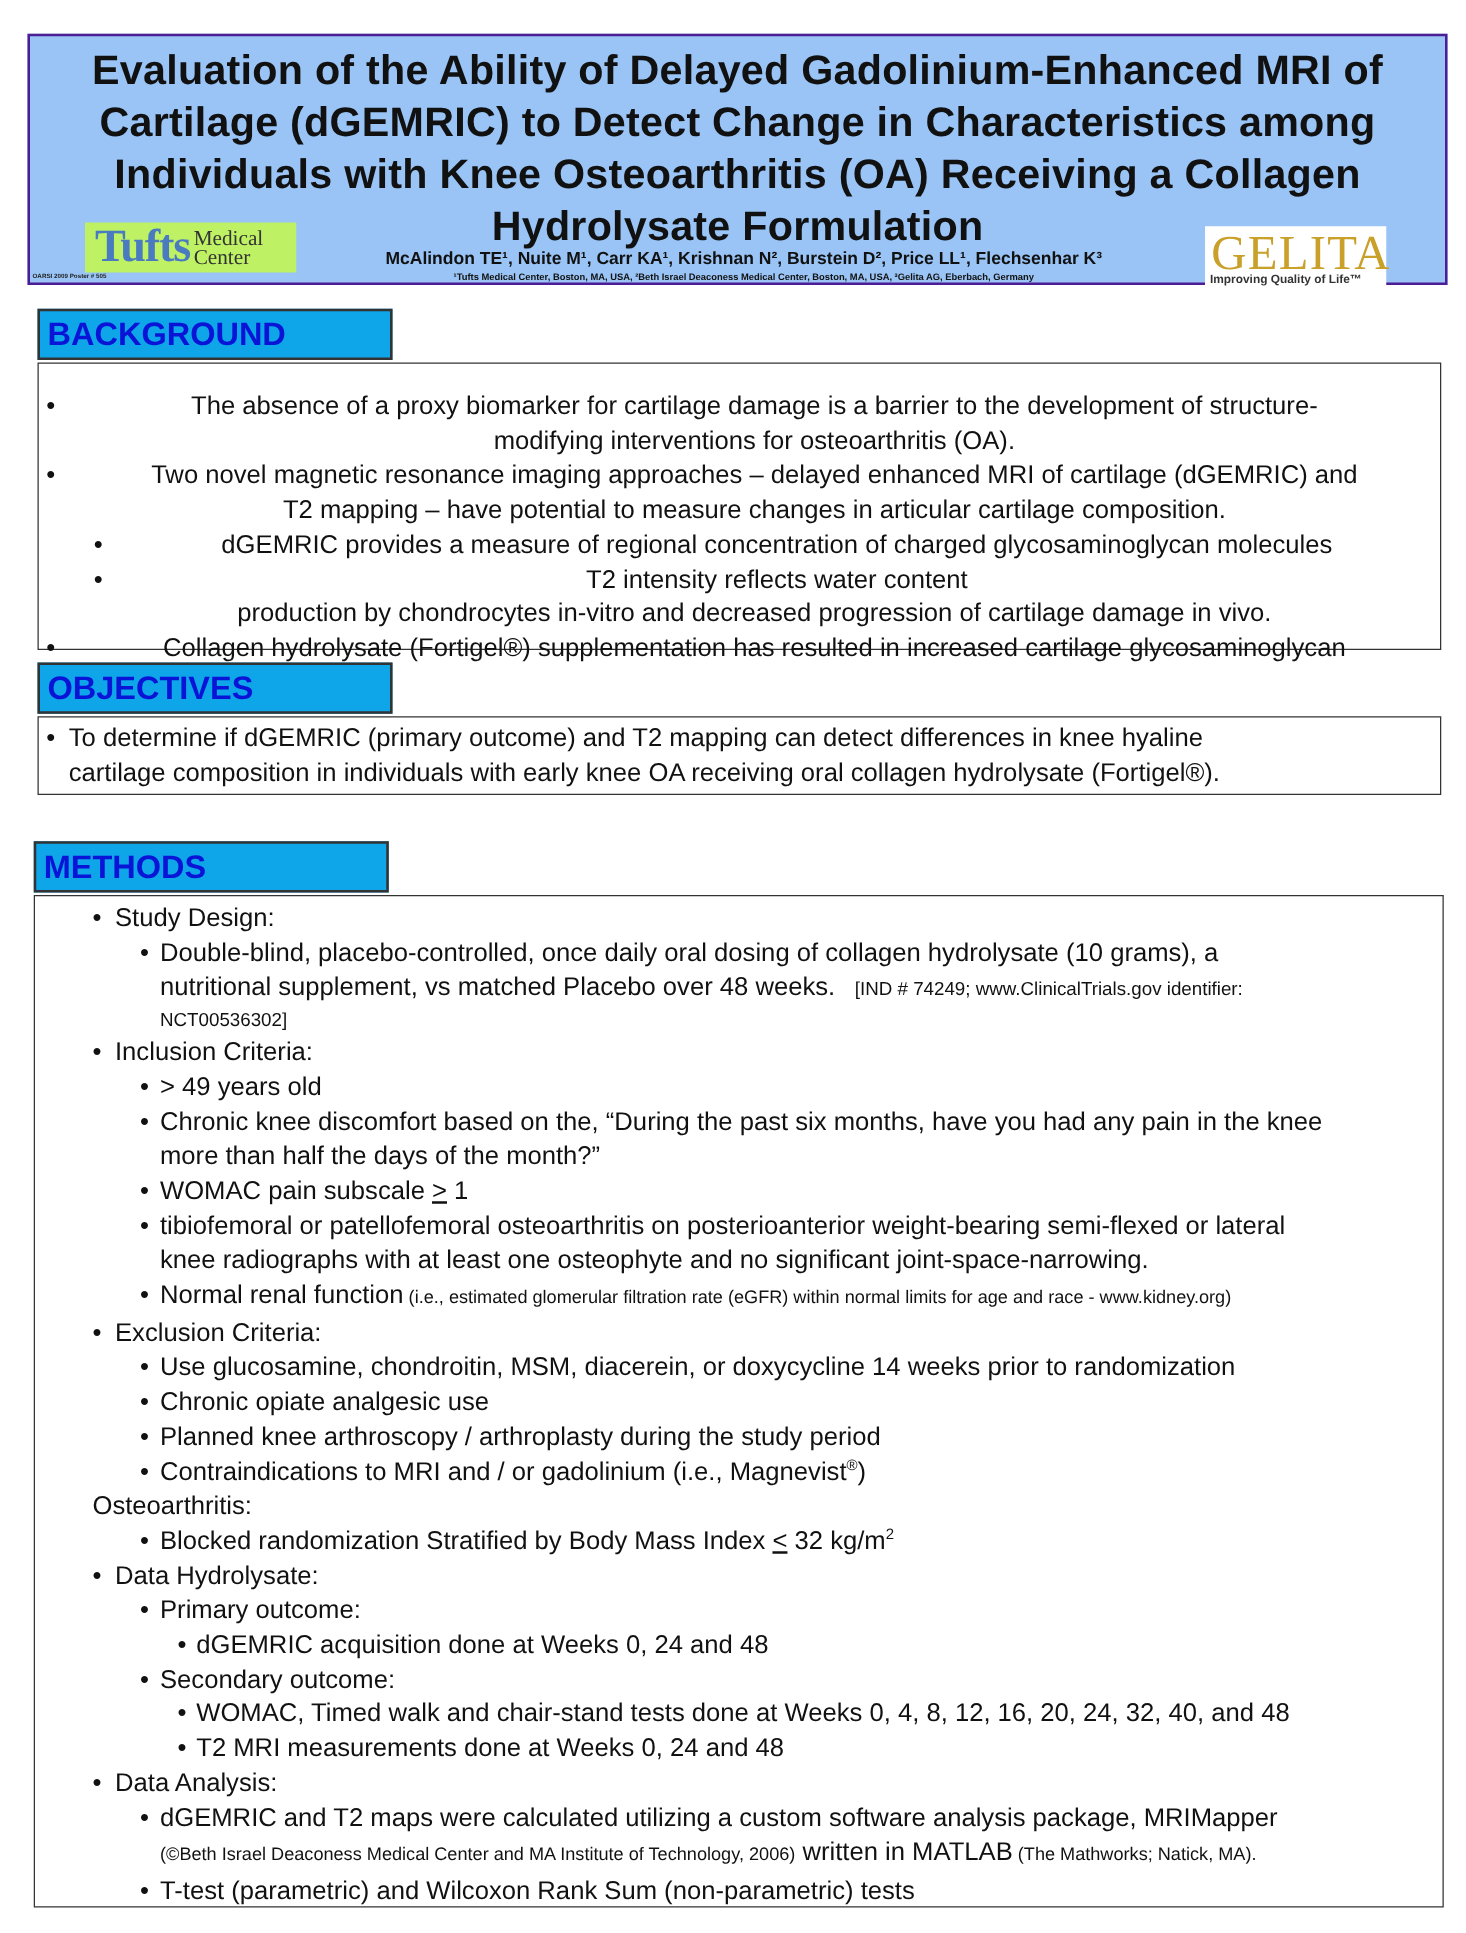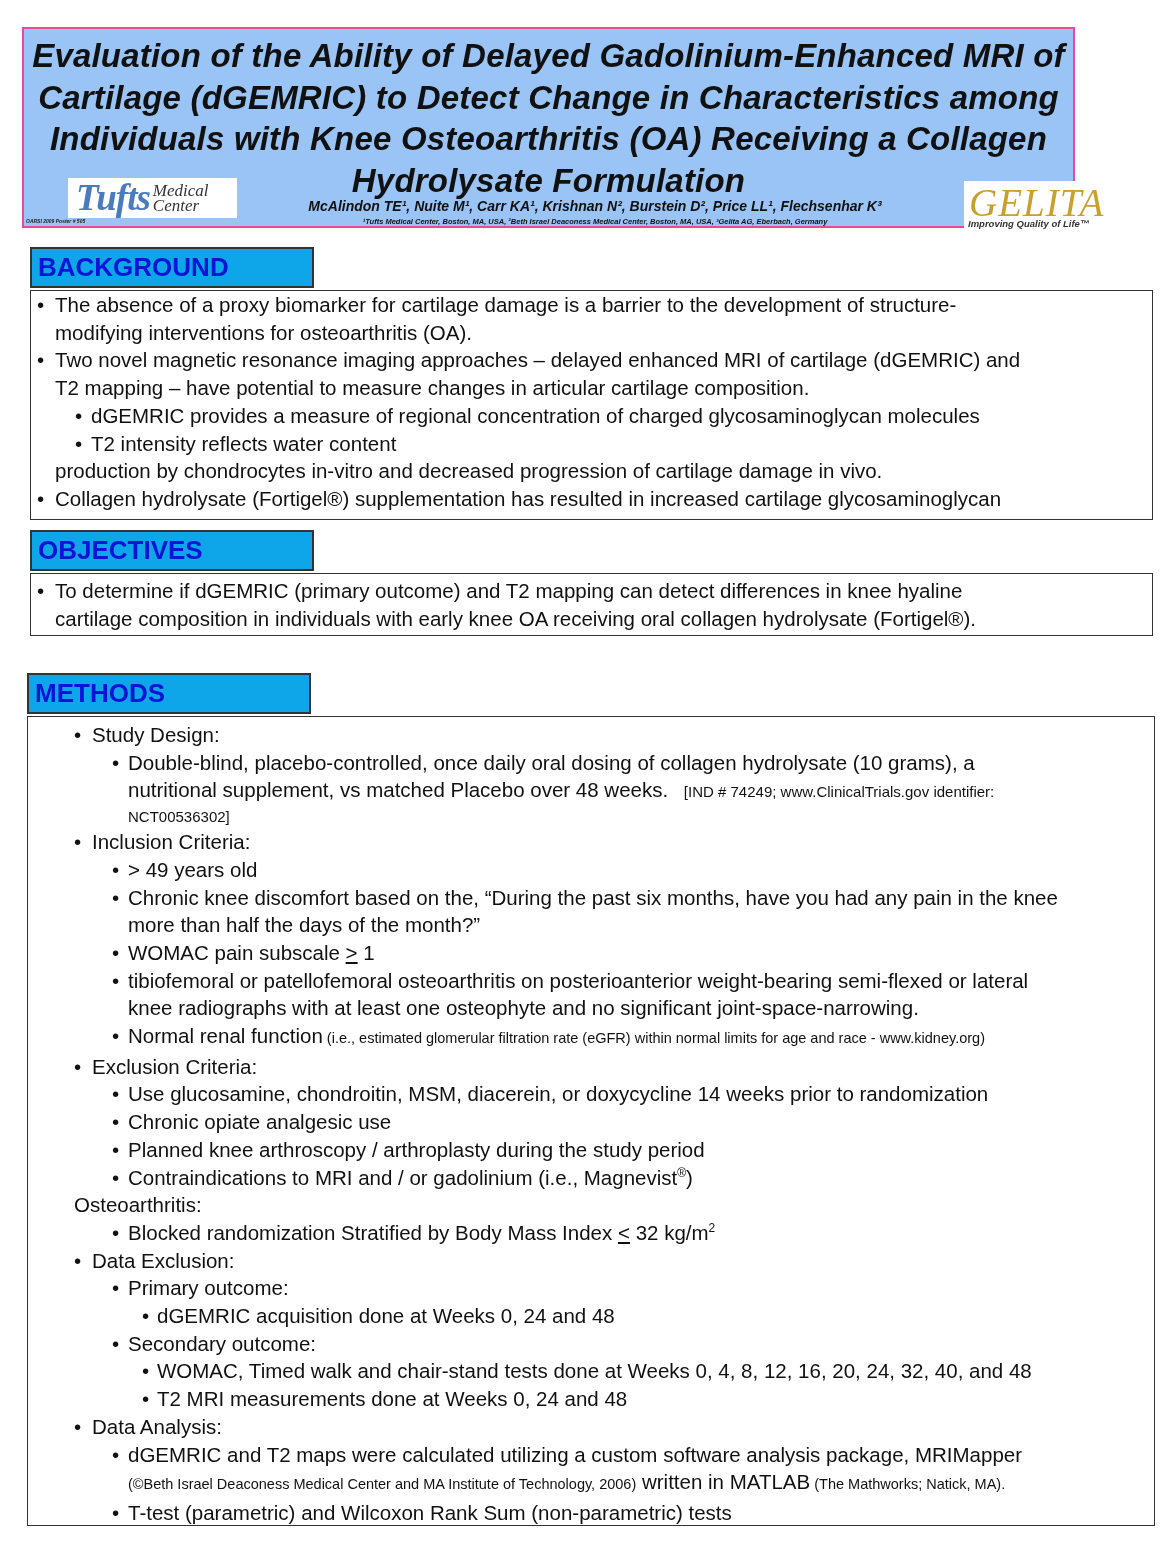--- a/index.html
+++ b/index.html
@@ -1,20 +1,20 @@
 <!DOCTYPE html>
 <html><head>
 <meta charset="utf-8">
 <style>
   * { box-sizing: border-box; margin: 0; padding: 0; }
   body { width: 1173px; height: 1546px; background: #ffffff; font-family: "Liberation Sans", sans-serif; color: #111; position: relative; overflow: hidden; }
 
-  .header { position: absolute; left: 22px; top: 27px; width: 1053px; height: 201px; background: #99c4f5; border: 2px solid #ec4899; font-style: italic; }
+  .header { position: absolute; left: 22px; top: 27px; width: 1136px; height: 201px; background: #99c4f5; border: 2px solid #4c1d95; }
   .title { position: absolute; left: 0; top: 6px; width: 100%; text-align: center; font-weight: bold; font-size: 33px; line-height: 41.5px; color: #111; letter-spacing: 0.2px; }
-  .tufts-logo { position: absolute; left: 44px; top: 149px; width: 169px; height: 40px; background: #ffffff; display: flex; align-items: center; padding-left: 8px; }
+  .tufts-logo { position: absolute; left: 44px; top: 149px; width: 169px; height: 40px; background: #bef264; display: flex; align-items: center; padding-left: 8px; }
   .tufts-logo .big { font-family: "Liberation Serif", serif; font-weight: bold; font-size: 37px; color: #4a7bc0; letter-spacing: -1px; line-height: 36px; }
   .tufts-logo .small { font-family: "Liberation Serif", serif; font-size: 17px; color: #333; line-height: 15px; margin-left: 3px; }
   .poster-no { position: absolute; left: 2px; top: 189px; font-size: 5px; font-weight: bold; color: #222; }
   .authors { position: absolute; left: 236px; top: 169px; width: 670px; text-align: center; font-weight: bold; font-size: 14px; color: #111; }
   .affil { position: absolute; left: 236px; top: 188px; width: 670px; text-align: center; font-weight: bold; font-size: 7.5px; color: #111; }
   .gelita-logo { position: absolute; left: 940px; top: 152px; width: 145px; height: 51px; background: #fff; }
   .gelita-logo .word { position: absolute; left: 5px; top: -1px; font-family: "Liberation Serif", serif; font-size: 39px; color: #c9a02a; letter-spacing: 1px; }
   .gelita-logo .tag { position: absolute; left: 4px; top: 37px; font-size: 9.5px; font-weight: bold; color: #333; white-space: nowrap; }
 
   .sec-head { position: absolute; width: 284px; height: 41px; background: #0ea5e9; border: 2px solid #333; color: #0a14d6; font-weight: bold; font-size: 26px; padding-left: 6px; line-height: 37px; }
@@ -53,21 +53,21 @@
   <div class="poster-no">OARSI 2009 Poster # 505</div>
   <div class="authors">McAlindon TE¹, Nuite M¹, Carr KA¹, Krishnan N², Burstein D², Price LL¹, Flechsenhar K³</div>
   <div class="affil">¹Tufts Medical Center, Boston, MA, USA, ²Beth Israel Deaconess Medical Center, Boston, MA, USA, ³Gelita AG, Eberbach, Germany</div>
   <div class="gelita-logo">
     <div class="word">GELITA</div>
     <div class="tag">Improving Quality of Life™</div>
   </div>
 </div>
 
 <div class="sec-head" style="left:30px; top:247px;">BACKGROUND</div>
-<div class="box" style="left:30px; top:290px; width:1123px; height:230px; padding-top:0;">
+<div class="box" style="left:30px; top:290px; width:1123px; height:230px; padding-top:20px;text-align:center;">
   <div class="line l1 l1b">The absence of a proxy biomarker for cartilage damage is a barrier to the development of structure-</div>
   <div class="line l1">modifying interventions for osteoarthritis (OA).</div>
   <div class="line l1 l1b">Two novel magnetic resonance imaging approaches – delayed enhanced MRI of cartilage (dGEMRIC) and</div>
   <div class="line l1">T2 mapping – have potential to measure changes in articular cartilage composition.</div>
   <div class="line l2 l2b" style="padding-left:60px;">dGEMRIC provides a measure of regional concentration of charged glycosaminoglycan molecules</div>
   <div class="line l2 l2b">T2 intensity reflects water content</div>
   <div class="line l1">production by chondrocytes in-vitro and decreased progression of cartilage damage in vivo.</div>
   <div class="line l1 l1b">Collagen hydrolysate (Fortigel®) supplementation has resulted in increased cartilage glycosaminoglycan</div>
 </div>
 
@@ -107,21 +107,21 @@
   <div class="line l2 l2b">Planned knee arthroscopy / arthroplasty during the study period</div>
   <div class="line l2 l2b">
     <span>Contraindications to MRI and / or gadolinium (i.e., Magnevist</span><sup>®</sup><span>)</span>
   </div>
 
   <div class="line lead0">Osteoarthritis:</div>
   <div class="line l2 l2b">
     <span>Blocked randomization Stratified by Body Mass Index </span><span class="u">&lt;</span><span> 32 kg/m</span><sup>2</sup>
   </div>
 
-  <div class="line l1 l1b">Data Exclusion:</div>
+  <div class="line l1 l1b">Data Hydrolysate:</div>
   <div class="line l2 l2b">Primary outcome:</div>
   <div class="line l3 l3b">dGEMRIC acquisition done at Weeks 0, 24 and 48</div>
   <div class="line l2 l2b">Secondary outcome:</div>
   <div class="line l3 l3b">WOMAC, Timed walk and chair-stand tests done at Weeks 0, 4, 8, 12, 16, 20, 24, 32, 40, and 48</div>
   <div class="line l3 l3b">T2 MRI measurements done at Weeks 0, 24 and 48</div>
 
   <div class="line l1 l1b">Data Analysis:</div>
   <div class="line l2 l2b">dGEMRIC and T2 maps were calculated utilizing a custom software analysis package, MRIMapper</div>
   <div class="line l2c">
     <span class="tiny">(©Beth Israel Deaconess Medical Center and MA Institute of Technology, 2006)</span><span> written in MATLAB</span><span class="tiny"> (The Mathworks; Natick, MA).</span>

